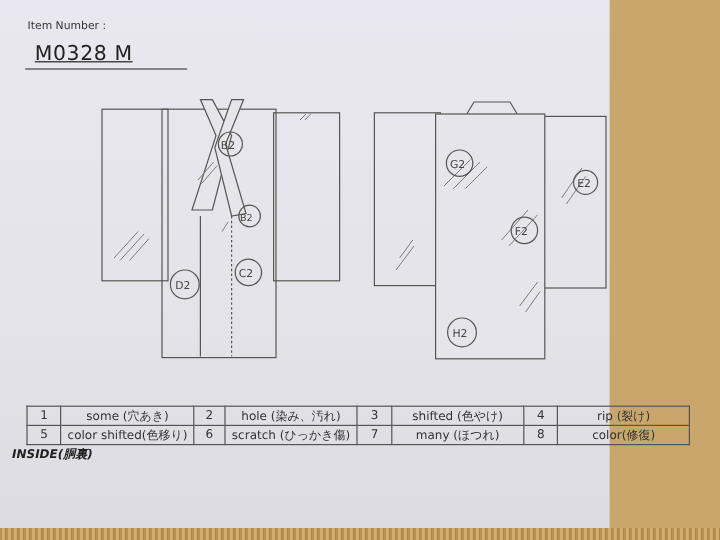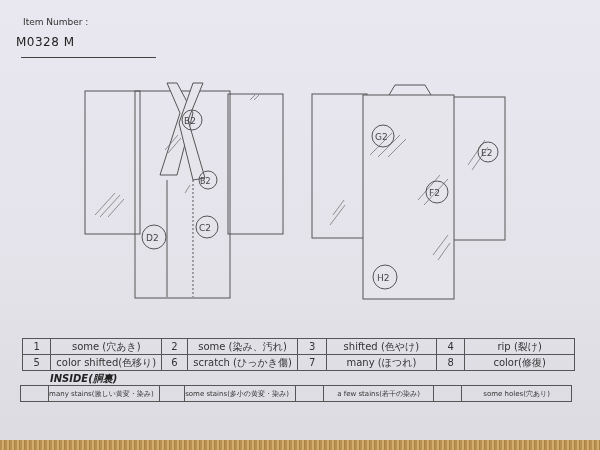--- a/index.html
+++ b/index.html
@@ -1,26 +1,26 @@
 <!DOCTYPE html>
 <html><head>
 <meta charset="utf-8">
 <style>
   html,body{margin:0;padding:0;}
   body{width:600px;height:450px;overflow:hidden;background:#c9a66b;font-family:"DejaVu Sans",sans-serif;position:relative;}
-  .paper{position:absolute;left:0;top:0;width:600px;height:446px;background:linear-gradient(180deg,#e9e8f0 0%,#e4e3ea 60%,#dcdbe2 100%);}
+  .paper{position:absolute;left:0;top:0;width:508px;height:446px;background:linear-gradient(180deg,#e9e8f0 0%,#e4e3ea 60%,#dcdbe2 100%);}
   .wood{position:absolute;left:0;top:440px;width:600px;height:10px;background:repeating-linear-gradient(90deg,#b8904f 0 2px,#d1ad6e 2px 4px,#a98442 4px 5px);}
   .item-label{position:absolute;left:23px;top:17px;font-size:9px;color:#333;}
-  .item-number{position:absolute;left:16px;top:35px;font-size:12px;color:#222;letter-spacing:0.5px;}
+  .item-number{position:absolute;left:29px;top:35px;font-size:17px;color:#222;letter-spacing:0.5px;text-decoration:underline;}
   .item-underline{position:absolute;left:21px;top:57px;width:135px;border-top:1px solid #444;}
   svg.diagram{position:absolute;}
   table{border-collapse:collapse;position:absolute;}
   td{border:1px solid #555;font-size:10px;color:#333;text-align:center;padding:0;height:15px;white-space:nowrap;}
   .legend{left:22px;top:338px;width:553px;}
-  .inside-title{position:absolute;left:10px;top:372px;font-size:10px;font-weight:bold;font-style:italic;color:#222;margin-left:40px;}
+  .inside-title{position:absolute;left:10px;top:372px;font-size:10px;font-weight:bold;font-style:italic;color:#222;}
   .inside{left:20px;top:385px;width:552px;}
   .inside td{font-size:7px;height:15px;}
 </style>
 </head>
 <body>
 
 <div class="paper">
   <div class="item-label">Item Number :</div>
   <div class="item-number">M0328   M</div>
   <div class="item-underline"></div>
@@ -96,49 +96,35 @@
         <text x="77" y="206" font-size="9" fill="#444" stroke="none">H2</text>
     </g>
   </svg>
 
   <table class="legend">
     <tbody>
         <tr>
       <td style="width:28px">1</td>
       <td style="width:110px">some (穴あき)</td>
       <td style="width:25px">2</td>
-      <td style="width:110px">some (染み、汚れ)</td>
+      <td style="width:110px">hole (染み、汚れ)</td>
       <td style="width:28px">3</td>
       <td style="width:110px">shifted (色やけ)</td>
       <td style="width:28px">4</td>
       <td style="width:110px">rip (裂け)</td>
     </tr>
     <tr>
       <td>5</td>
       <td>color shifted(色移り)</td>
       <td>6</td>
       <td>scratch (ひっかき傷)</td>
       <td>7</td>
       <td>many (ほつれ)</td>
       <td>8</td>
       <td>color(修復)</td>
     </tr>
   </tbody>
     </table>
 
   <div class="inside-title">INSIDE(胴裏)</div>
 
-  <table class="inside">
-    <tbody>
-        <tr>
-      <td style="width:28px"></td>
-      <td style="width:110px;text-align:left">many stains(激しい黄変・染み)</td>
-      <td style="width:25px"></td>
-      <td style="width:110px;text-align:left">some stains(多小の黄変・染み)</td>
-      <td style="width:28px"></td>
-      <td style="width:110px">a few stains(若干の染み)</td>
-      <td style="width:28px"></td>
-      <td style="width:110px">some holes(穴あり)</td>
-    </tr>
-  </tbody>
-    </table>
 </div>
 <div class="wood"></div>
 
 </body></html>

